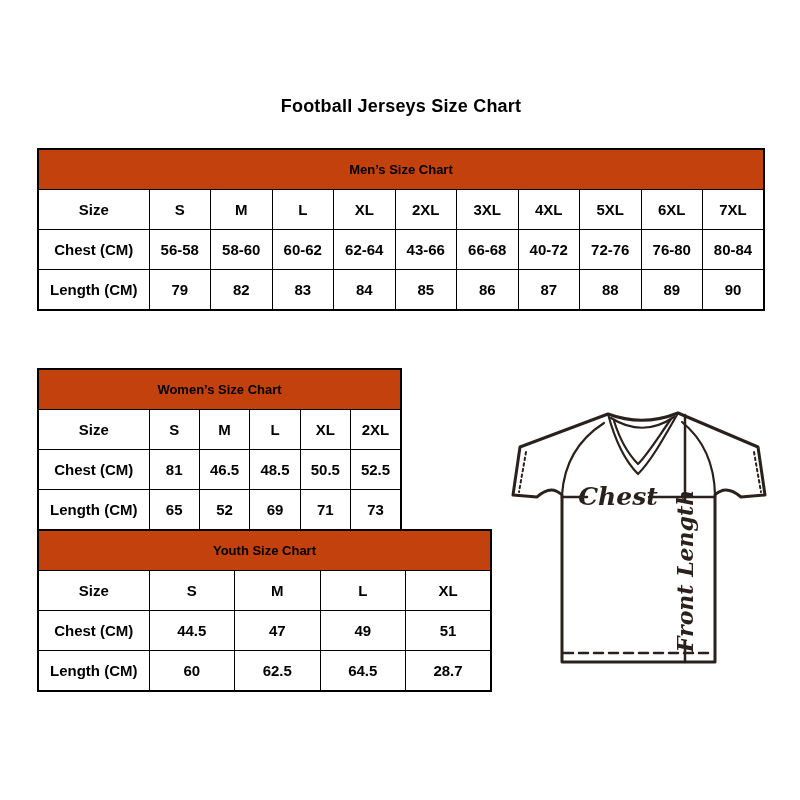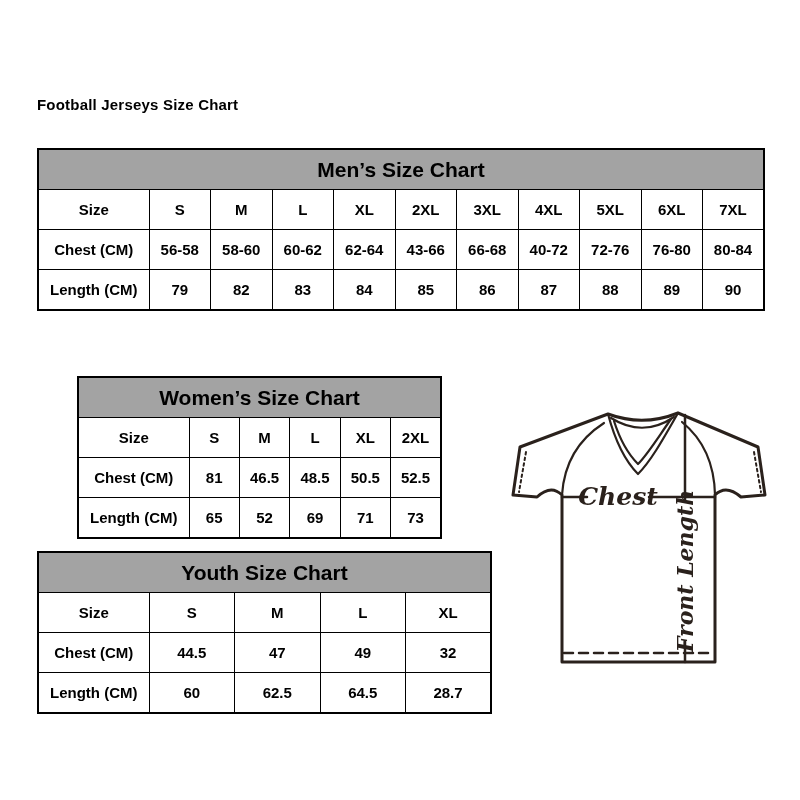--- a/index.html
+++ b/index.html
@@ -1,39 +1,39 @@
 <!DOCTYPE html>
 <html><head>
 <meta charset="utf-8">
 <style>
   html,body{margin:0;padding:0;}
   body{
     width:800px;height:800px;position:relative;background:#ffffff;
     font-family:"Liberation Sans",sans-serif;color:#000;overflow:hidden;
   }
   .page-title{
-    position:absolute;left:37px;top:96px;width:728px;text-align:left;
-    font-size:15px;font-weight:bold;letter-spacing:0.2px;
+    position:absolute;left:37px;top:96px;width:728px;text-align:center;
+    font-size:18px;font-weight:bold;letter-spacing:0.2px;
   }
   table.size-table{
     position:absolute;border-collapse:collapse;table-layout:fixed;
     background:#fff;border:2px solid #000;
   }
   table.size-table th,table.size-table td{
     border:1px solid #000;height:39px;padding:0;
     text-align:center;vertical-align:middle;
     font-weight:bold;font-size:15px;line-height:1;
   }
   table.size-table th.tbl-title{
-    background:#a3a3a3;font-size:21px;height:39px;
+    background:#c2410c;font-size:13px;height:39px;
   }
   col.label-col{width:111px;}
   #men-table{left:37px;top:148px;width:728px;}
-  #women-table{left:37px;top:376px;width:365px;margin-left:40px;}
-  #youth-table{left:37px;top:551px;width:455px;}
+  #women-table{left:37px;top:368px;width:365px;}
+  #youth-table{left:37px;top:529px;width:455px;}
   #jersey{position:absolute;left:505px;top:396px;}
   #jersey text{
     font-family:"DejaVu Serif","Liberation Serif",serif;
     font-style:italic;font-weight:bold;fill:#2a211c;
   }
 </style>
 </head>
 <body>
 
 <div class="page-title">Football Jerseys Size Chart</div>
@@ -139,21 +139,21 @@
     <td>S</td>
     <td>M</td>
     <td>L</td>
     <td>XL</td>
   </tr>
   <tr>
     <td>Chest (CM)</td>
     <td>44.5</td>
     <td>47</td>
     <td>49</td>
-    <td>32</td>
+    <td>51</td>
   </tr>
   <tr>
     <td>Length (CM)</td>
     <td>60</td>
     <td>62.5</td>
     <td>64.5</td>
     <td>28.7</td>
   </tr>
   </tbody>
 </table>

